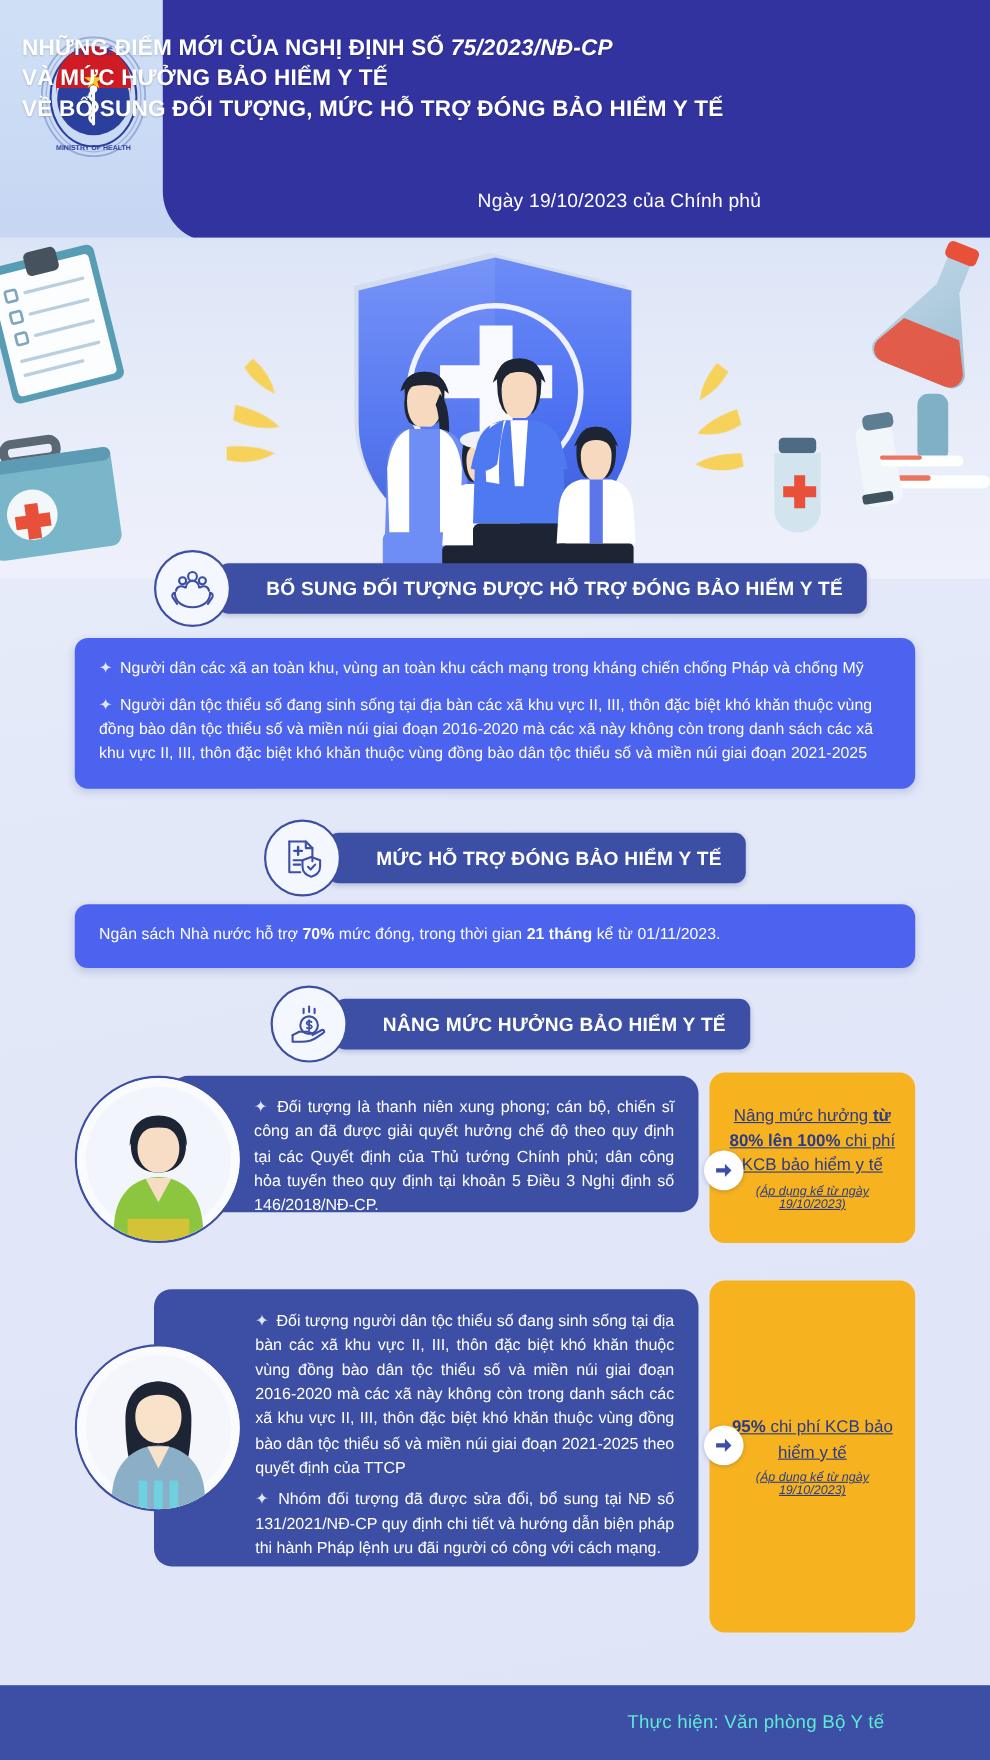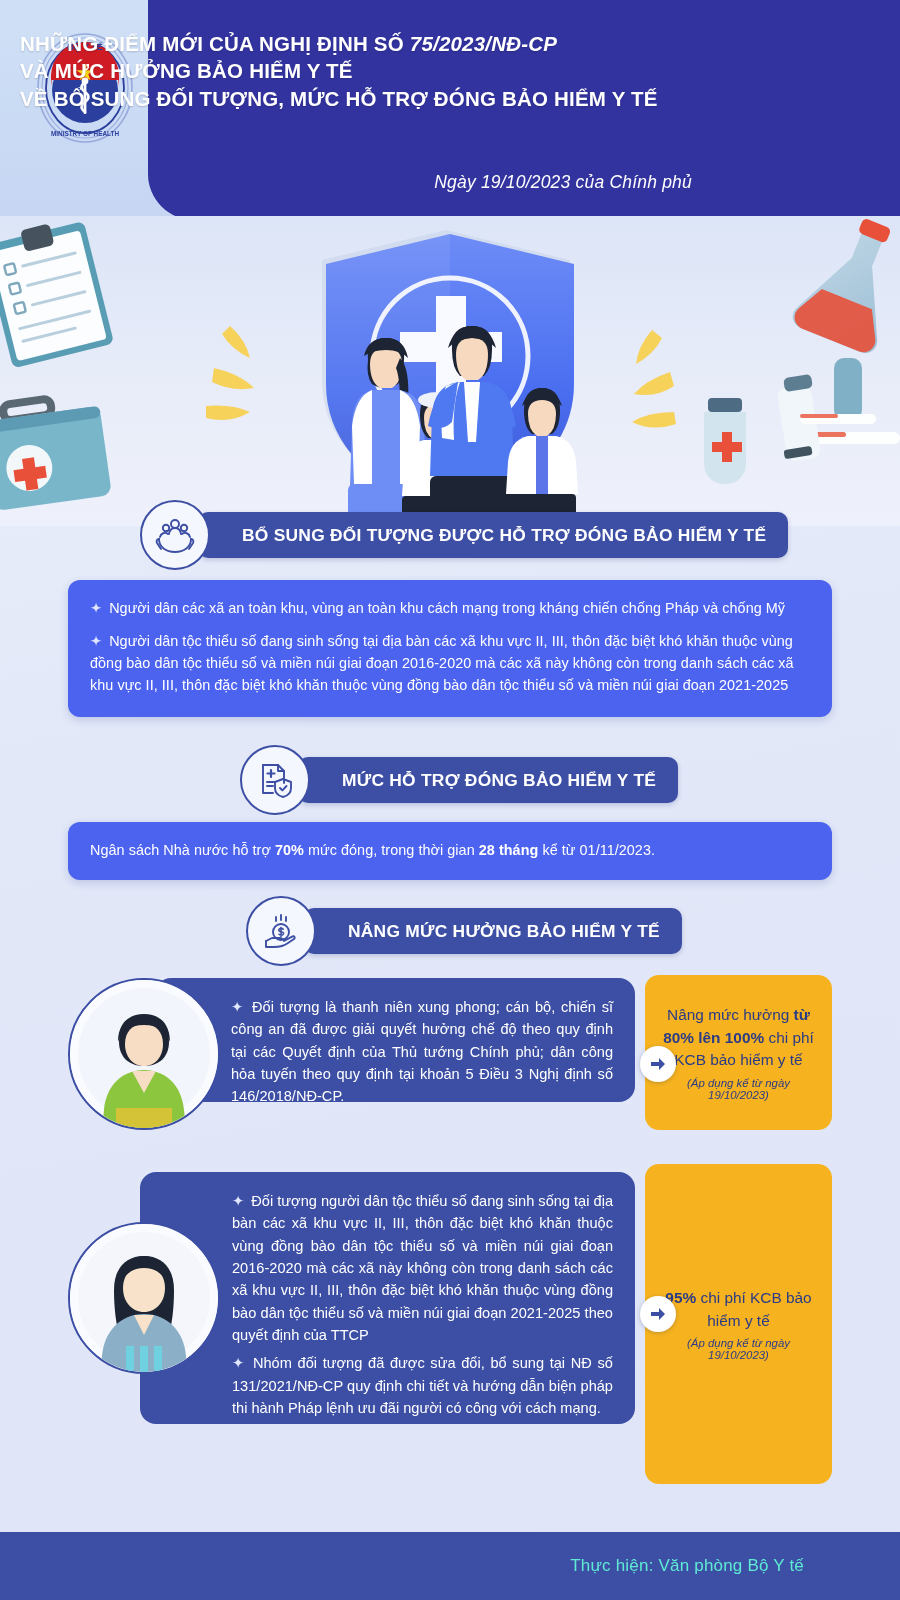--- a/index.html
+++ b/index.html
@@ -48,21 +48,20 @@
     line-height: 1.34;
     white-space: nowrap;
     text-shadow: 0 1px 2px rgba(0,0,0,.18);
   }
   .title-line .em { font-style: italic; }
   .header-date {
     position: absolute;
     right: 104px; top: 172px;
     color: #ffffff;
     font-size: 17.5px;
-    font-style: italic;
     letter-spacing: .2px;
   }
 
   .logo {
     position: absolute;
     left: 33px; top: 28px;
     width: 104px; height: 118px;
   }
 
   
@@ -143,20 +142,21 @@
     position: absolute;
     background: #f6b31f;
     border-radius: 14px;
     color: #2c3b86;
     display: flex;
     flex-direction: column;
     justify-content: center;
     align-items: center;
     text-align: center;
     padding: 0 16px;
+    text-decoration: underline;
   }
   .benefit-yellow .ytext {
     font-size: 15.4px;
     line-height: 1.48;
   }
   .benefit-yellow .ynote {
     font-size: 11.4px;
     font-style: italic;
     margin-top: 5px;
   }
@@ -416,21 +416,21 @@
         <path d="M26 29l2.4 2.4L32.5 27"></path>
       </svg>
     </div>
     <div class="sec-pill">
       <span>MỨC HỖ TRỢ ĐÓNG BẢO HIỂM Y TẾ</span>
     </div>
   </div>
 
   <div class="blue-box" style="left:68px; top:822px; width:764px; padding:18px 22px;">
     <p>
-      <span>Ngân sách Nhà nước hỗ trợ </span><b>70%</b><span> mức đóng, trong thời gian </span><b>28 tháng</b><span> kể từ 01/11/2023.</span>
+      <span>Ngân sách Nhà nước hỗ trợ </span><b>70%</b><span> mức đóng, trong thời gian </span><b>21 tháng</b><span> kể từ 01/11/2023.</span>
     </p>
   </div>
 
   <div class="sec-head" style="left:246px; top:908px;">
     <div class="sec-badge">
       <svg width="42" height="42" viewBox="0 0 42 42" fill="none" stroke="#3d4fa4" stroke-width="1.9" stroke-linecap="round" stroke-linejoin="round">
         <path d="M16 7v4M21 5v5M26 7v4"></path>
         <circle cx="21" cy="22" r="8"></circle>
         <path d="M21 17.5v9M23.2 19.2c-.8-1-3.6-1.3-4.3.3-.6 1.5 1 1.9 2.2 2.2 1.3.3 2.9.8 2.3 2.3-.7 1.6-3.5 1.3-4.4.3" stroke-width="1.6"></path>
         <path d="M6 31l6-3h8l5 2"></path>

